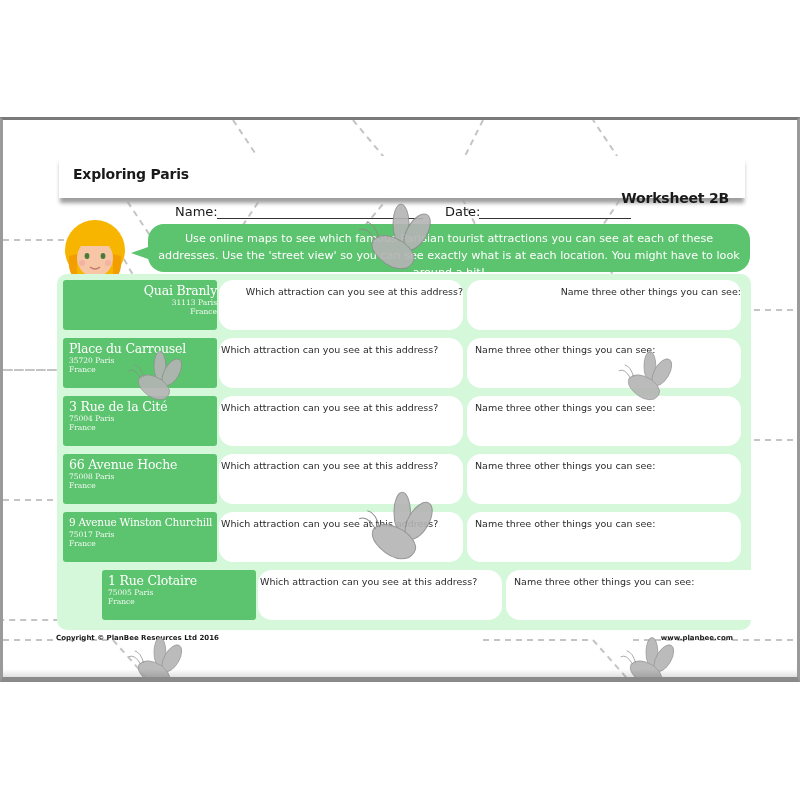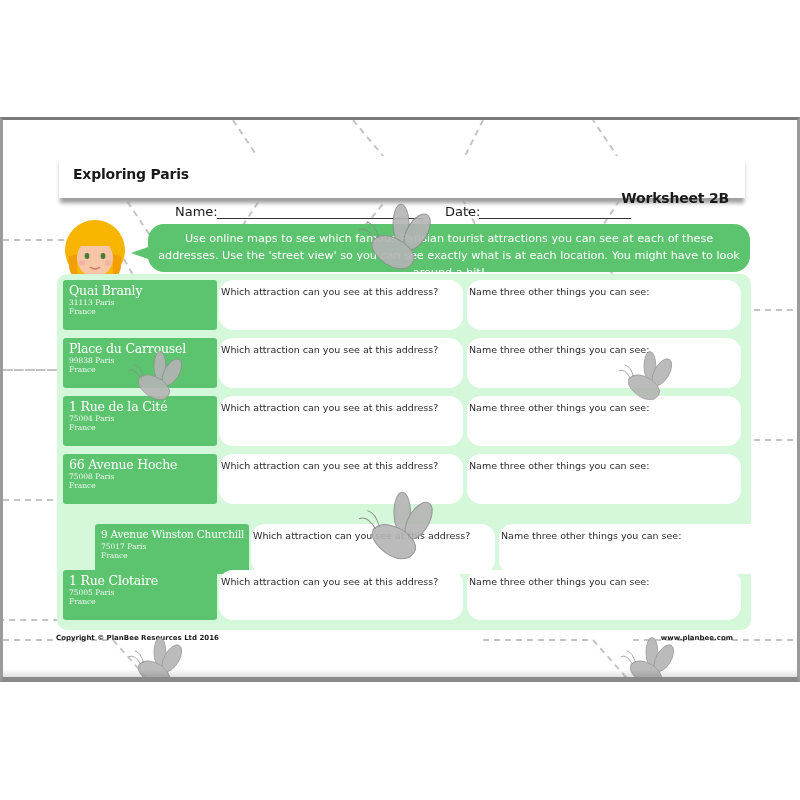--- a/index.html
+++ b/index.html
@@ -68,21 +68,21 @@
     padding: 3px 0 0 6px; color: #ffffff;
     font-family: "DejaVu Serif", serif;
   }
   .addr-street { font-size: 12.5px; line-height: 15px; white-space: nowrap; letter-spacing: -0.2px; }
   .addr-line { font-size: 7.5px; line-height: 9px; opacity: 0.92; }
   .cell {
     position: absolute; top: 2px; height: 50px; background: #ffffff; border-radius: 14px;
     padding: 6px 0 0 2px; font-size: 9.5px; color: #2b2b2b;
   }
   .cell.q1 { left: 158px; width: 244px; }
-  .cell.q2 { left: 406px; width: 274px; padding-left: 2px; }
+  .cell.q2 { left: 406px; width: 274px; padding-left: 8px; }
 
   .footer-left {
     position: absolute; left: 53px; top: 514px; font-size: 7px; font-weight: bold; color: #1a1a1a;
   }
   .footer-right {
     position: absolute; right: 64px; top: 514px; font-size: 7px; font-weight: bold; color: #1a1a1a;
   }
 
   .bee { position: absolute; pointer-events: none; }
 </style>
@@ -138,71 +138,71 @@
     <circle cx="19" cy="45" r="3" fill="#f4a7a0" opacity="0.6"></circle>
     <circle cx="45" cy="45" r="3" fill="#f4a7a0" opacity="0.6"></circle>
     <path d="M27 49 Q32 53 37 49" stroke="#c77d68" stroke-width="1.4" fill="none"></path>
   </svg>
 
   <div class="speech-tail"></div>
   <div class="speech">Use online maps to see which famous Parisian tourist attractions you can see at each of these addresses.  Use the 'street view' so you can see exactly what is at each location. You might have to look around a bit!</div>
 
   <div class="table-wrap">
 
-    <div class="row" style="top:4px;">
+    <div class="row" style="top:4px;text-align:right;">
       <div class="addr">
         <div class="addr-street">Quai Branly</div>
         <div class="addr-line">31113 Paris</div>
         <div class="addr-line">France</div>
       </div>
       <div class="cell q1">Which attraction can you see at this address?</div>
       <div class="cell q2">Name three other things you can see:</div>
     </div>
 
     <div class="row" style="top:62px;">
       <div class="addr">
         <div class="addr-street">Place du Carrousel</div>
-        <div class="addr-line">99838 Paris</div>
+        <div class="addr-line">35720 Paris</div>
         <div class="addr-line">France</div>
       </div>
       <div class="cell q1">Which attraction can you see at this address?</div>
       <div class="cell q2">Name three other things you can see:</div>
     </div>
 
     <div class="row" style="top:120px;">
       <div class="addr">
-        <div class="addr-street">1 Rue de la Cité</div>
+        <div class="addr-street">3 Rue de la Cité</div>
         <div class="addr-line">75004 Paris</div>
         <div class="addr-line">France</div>
       </div>
       <div class="cell q1">Which attraction can you see at this address?</div>
       <div class="cell q2">Name three other things you can see:</div>
     </div>
 
     <div class="row" style="top:178px;">
       <div class="addr">
         <div class="addr-street">66 Avenue Hoche</div>
         <div class="addr-line">75008 Paris</div>
         <div class="addr-line">France</div>
       </div>
       <div class="cell q1">Which attraction can you see at this address?</div>
       <div class="cell q2">Name three other things you can see:</div>
     </div>
 
-    <div class="row" style="top:248px;margin-left:32px;">
+    <div class="row" style="top:236px;">
       <div class="addr">
         <div class="addr-street" style="font-size:10.5px;">9 Avenue Winston Churchill</div>
         <div class="addr-line">75017 Paris</div>
         <div class="addr-line">France</div>
       </div>
       <div class="cell q1">Which attraction can you see at this address?</div>
       <div class="cell q2">Name three other things you can see:</div>
     </div>
 
-    <div class="row" style="top:294px;">
+    <div class="row" style="top:294px;margin-left:39px;">
       <div class="addr">
         <div class="addr-street">1 Rue Clotaire</div>
         <div class="addr-line">75005 Paris</div>
         <div class="addr-line">France</div>
       </div>
       <div class="cell q1">Which attraction can you see at this address?</div>
       <div class="cell q2">Name three other things you can see:</div>
     </div>
 
   </div>

